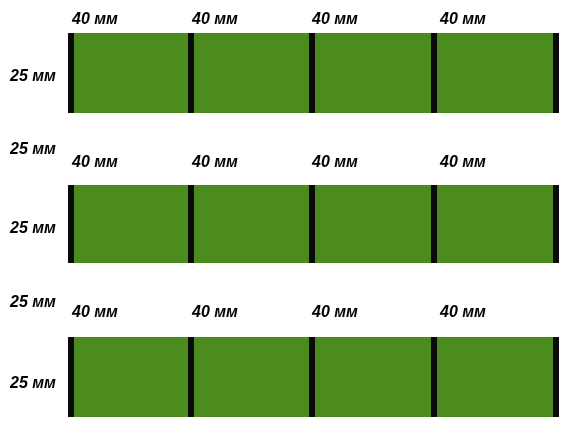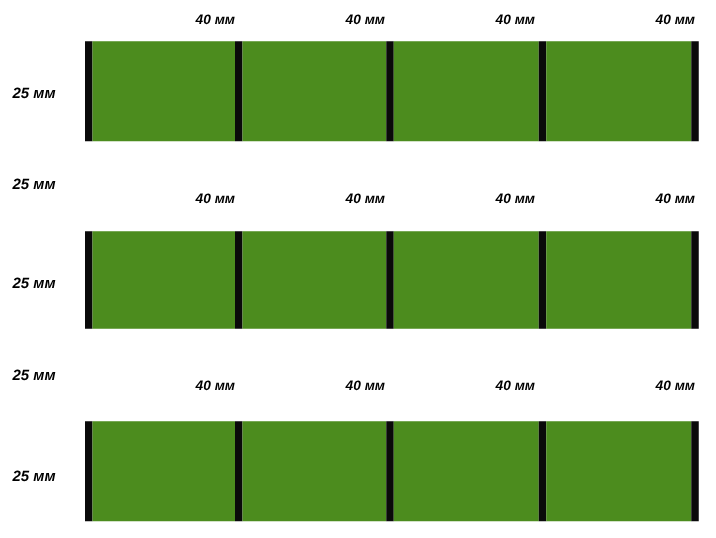--- a/index.html
+++ b/index.html
@@ -30,27 +30,27 @@
     position: absolute;
     font-family: "Liberation Sans", sans-serif;
     font-weight: bold;
     font-style: italic;
     color: #000000;
     white-space: nowrap;
     letter-spacing: 0px;
   }
 
   .side-label {
-    font-size: 12px;
+    font-size: 16px;
     text-align: left;
   }
 
   .top-label {
-    font-size: 11px;
-    text-align: right;
+    font-size: 16px;
+    text-align: left;
   }
 
   
   .strip {
     position: absolute;
     display: flex;
     flex-direction: row;
     align-items: stretch;
     background: #ffffff;
   }

